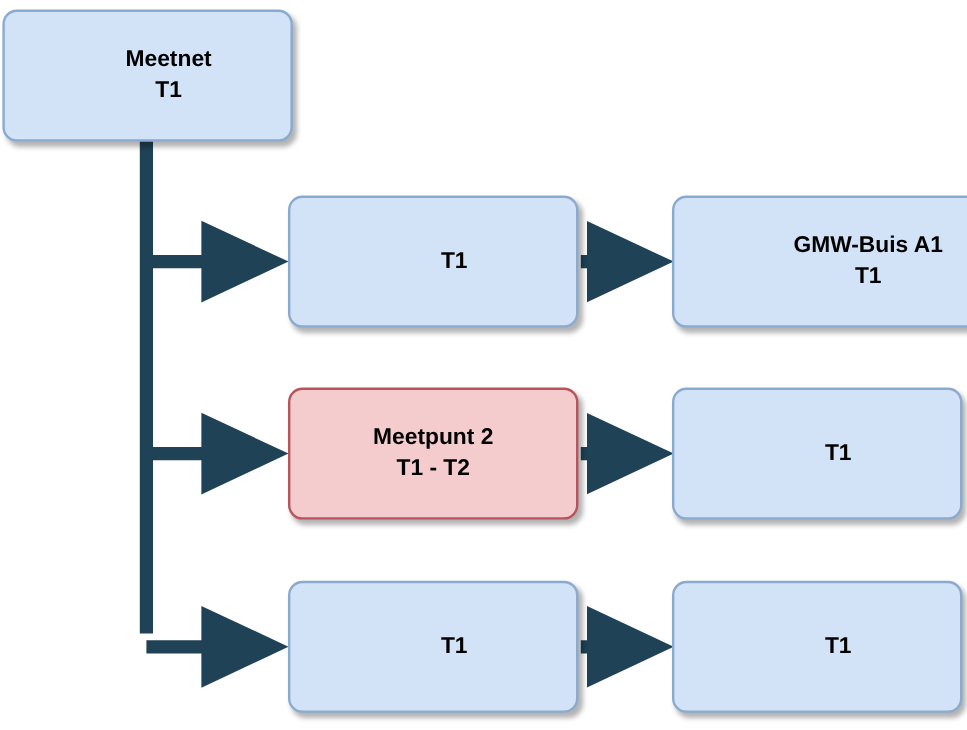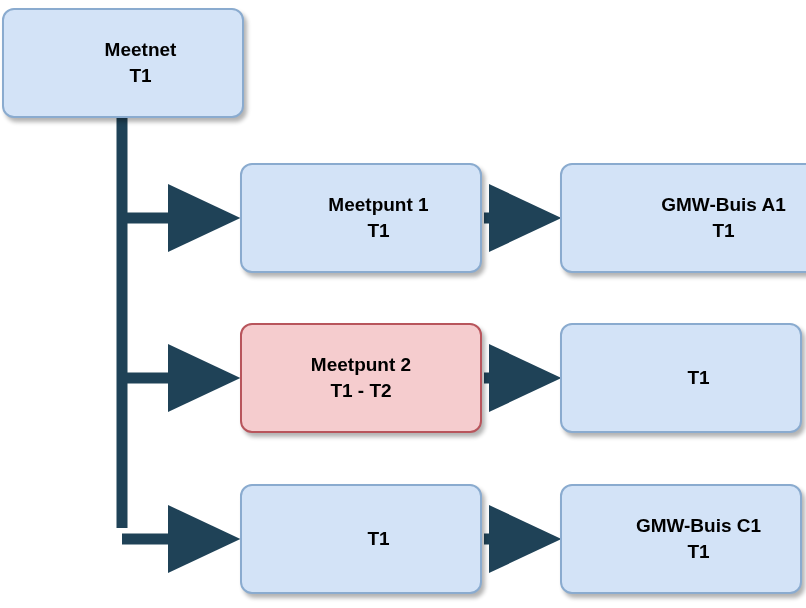--- a/index.html
+++ b/index.html
@@ -76,21 +76,20 @@
       <path d="M484,539 L524,539" marker-end="url(#arrow)"></path>
     </g>
   </svg>
 
   <div class="node blue" style="left:2px; top:8px; width:242px; height:110px;">
     <span class="line1">Meetnet</span>
     <span class="line2">T1</span>
   </div>
 
   <div class="node blue" style="left:240px; top:163px; width:242px; height:110px;">
-    <span class="line1">Meetpunt 1</span>
     <span class="line2">T1</span>
   </div>
 
   <div class="node red" style="left:240px; top:323px; width:242px; height:110px;">
     <span class="line1">Meetpunt 2</span>
     <span class="line2">T1 - T2</span>
   </div>
 
   <div class="node blue" style="left:240px; top:484px; width:242px; height:110px;">
     <span class="line2">T1</span>
@@ -99,17 +98,16 @@
   <div class="node blue" style="left:560px; top:163px; width:292px; height:110px;">
     <span class="line1">GMW-Buis A1</span>
     <span class="line2">T1</span>
   </div>
 
   <div class="node blue" style="left:560px; top:323px; width:242px; height:110px;">
     <span class="line2">T1</span>
   </div>
 
   <div class="node blue" style="left:560px; top:484px; width:242px; height:110px;">
-    <span class="line1">GMW-Buis C1</span>
     <span class="line2">T1</span>
   </div>
 
 </div>
 
 </body></html>

